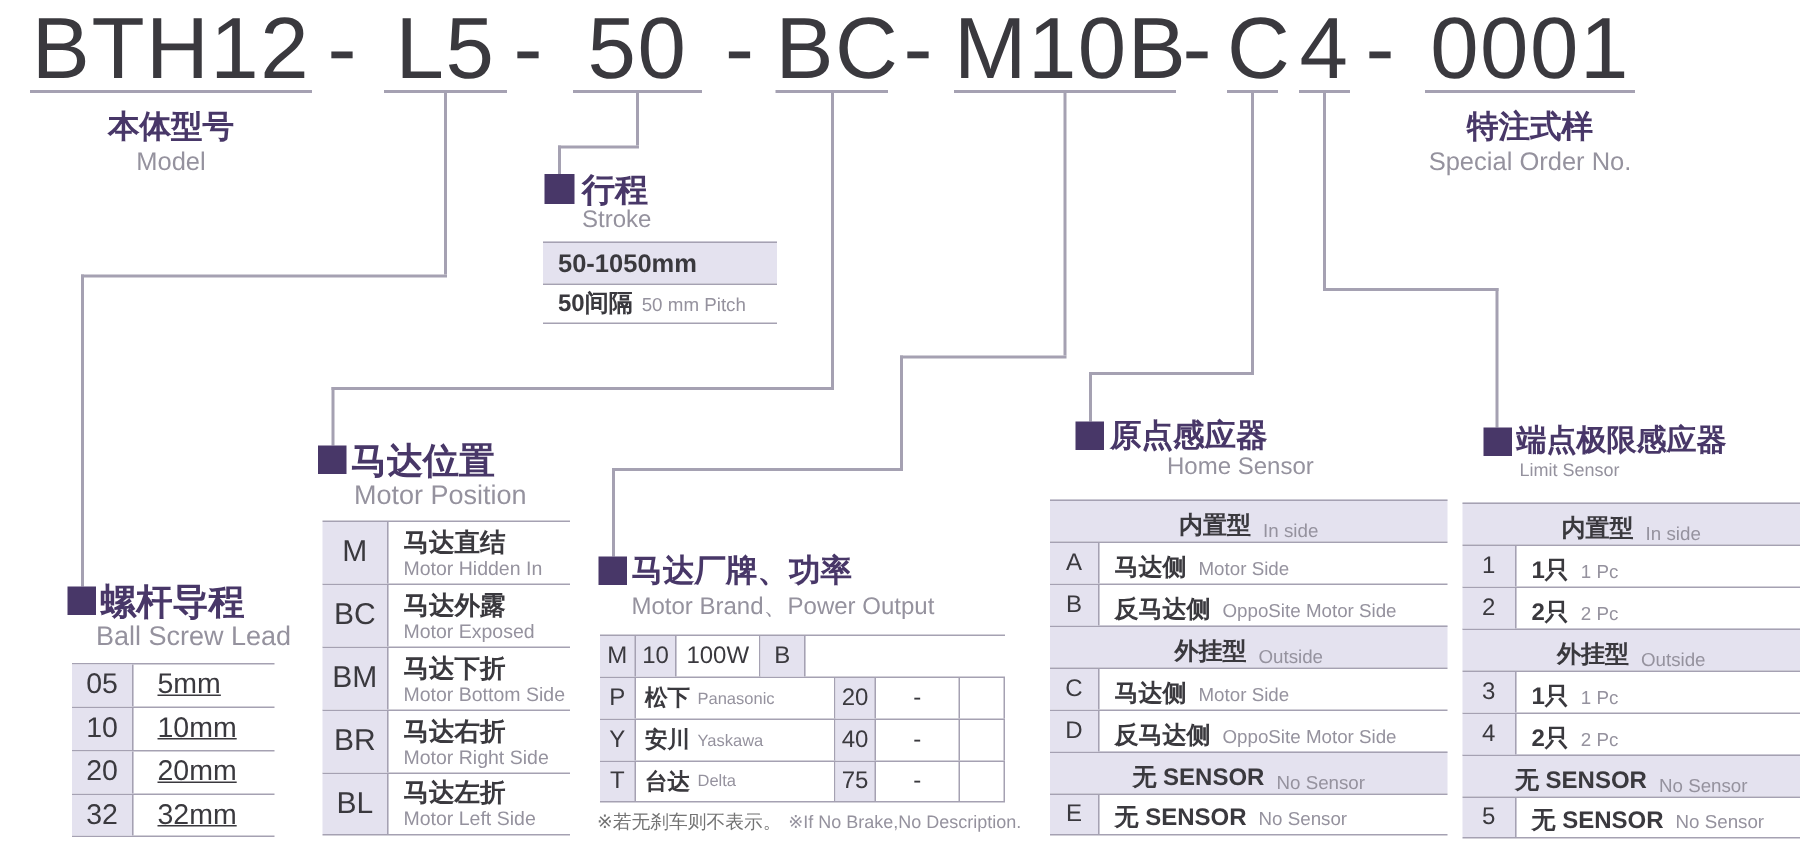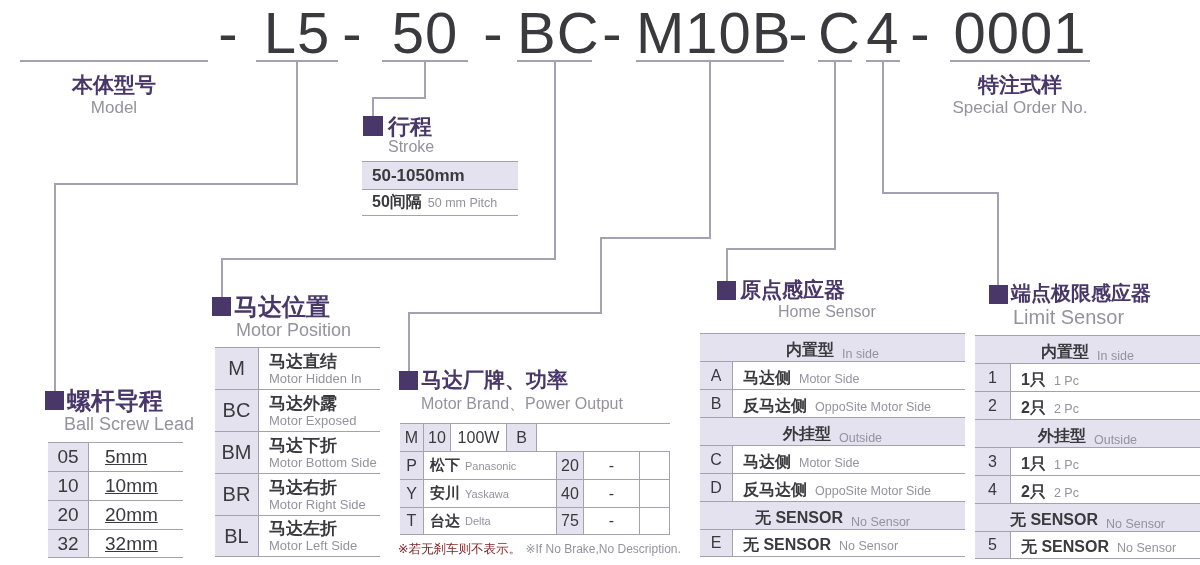--- a/index.html
+++ b/index.html
@@ -47,28 +47,29 @@
            border-right:1px solid var(--line);box-sizing:border-box;flex:none;font-size:16px;color:var(--dark);}
   .mb-brand{justify-content:flex-start;padding-left:6px;gap:5px;}
   .mb-brand .zh{font-size:15px;color:var(--dark);font-weight:bold;}
   .mb-brand .en{font-size:11px;color:var(--gray);}
   
   .srow{display:flex;align-items:flex-end;border-top:1px solid var(--line);height:28px;box-sizing:border-box;}
   .sensor .srow:last-child{border-bottom:1px solid var(--line);}
   .shead{justify-content:center;gap:8px;background:var(--cellbg);}
   .sdesc{padding-left:10px;display:flex;align-items:baseline;gap:8px;}
   .note{position:absolute;white-space:nowrap;}
-  .note .nzh{font-size:12.5px;color:#7f1d1d;}
+  .note .nzh{font-size:12.5px;color:#737373;}
   .note .nen{font-size:12px;color:var(--gray);}
 </style>
 </head>
 <body>
 
 <div class="stage">
 
+  <div class="seg" style="left:20px;width:188px">BTH12</div>
   <div class="dash" style="left:215px">-</div>
   <div class="seg" style="left:256px;width:82px">L5</div>
   <div class="dash" style="left:339px">-</div>
   <div class="seg" style="left:382px;width:86px">50</div>
   <div class="dash" style="left:480px">-</div>
   <div class="seg" style="left:517px;width:75px">BC</div>
   <div class="dash" style="left:599px">-</div>
   <div class="seg" style="left:636px;width:148px">M10B</div>
   <div class="dash" style="left:785px">-</div>
   <div class="seg" style="left:818px;width:34px">C</div>
@@ -290,21 +291,21 @@
       <span class="codecell" style="width:32px;font-size:16px">E</span>
       <span class="sdesc">
         <span class="inlinezh">无 SENSOR</span>
         <span class="inlineen">No Sensor</span>
       </span>
     </div>
   </div>
 
   <div class="sq" style="left:989px;top:285px;width:19px;height:19px"></div>
   <div class="h-zh" style="left:1011px;top:280px;font-size:20px">端点极限感应器</div>
-  <div class="h-en" style="left:1013px;top:306px;font-size:20px">Limit Sensor</div>
+  <div class="h-en" style="left:1013px;top:306px;font-size:12px">Limit Sensor</div>
   <div class="tbl sensor" style="left:975px;top:335px;width:225px">
     <div class="srow shead">
       <span class="inlinezh">内置型</span>
       <span class="inlineen">In side</span>
     </div>
     <div class="srow">
       <span class="codecell" style="width:35px;font-size:16px">1</span>
       <span class="sdesc">
         <span class="inlinezh">1只</span>
         <span class="inlineen">1 Pc</span>

